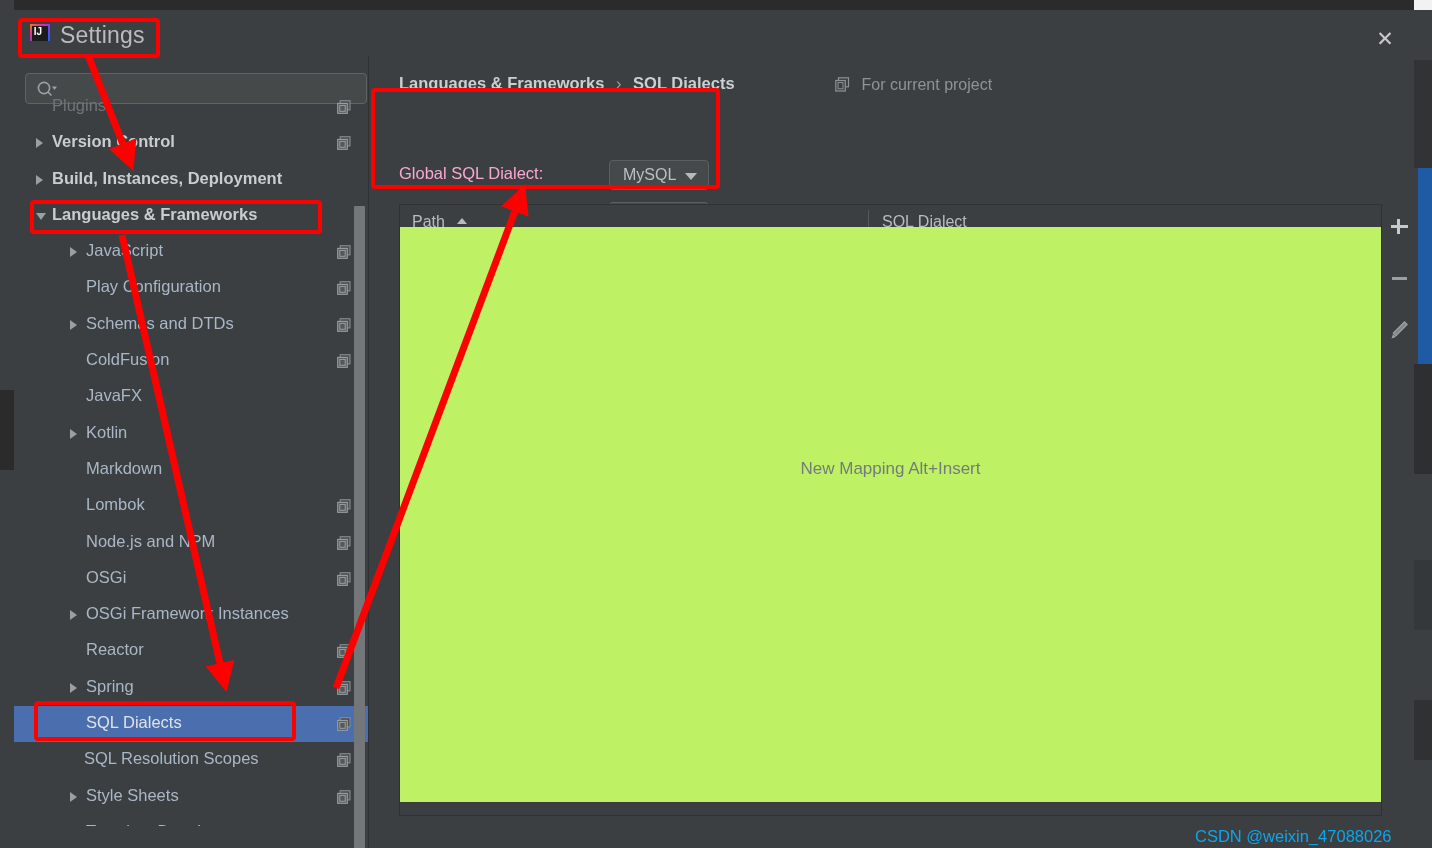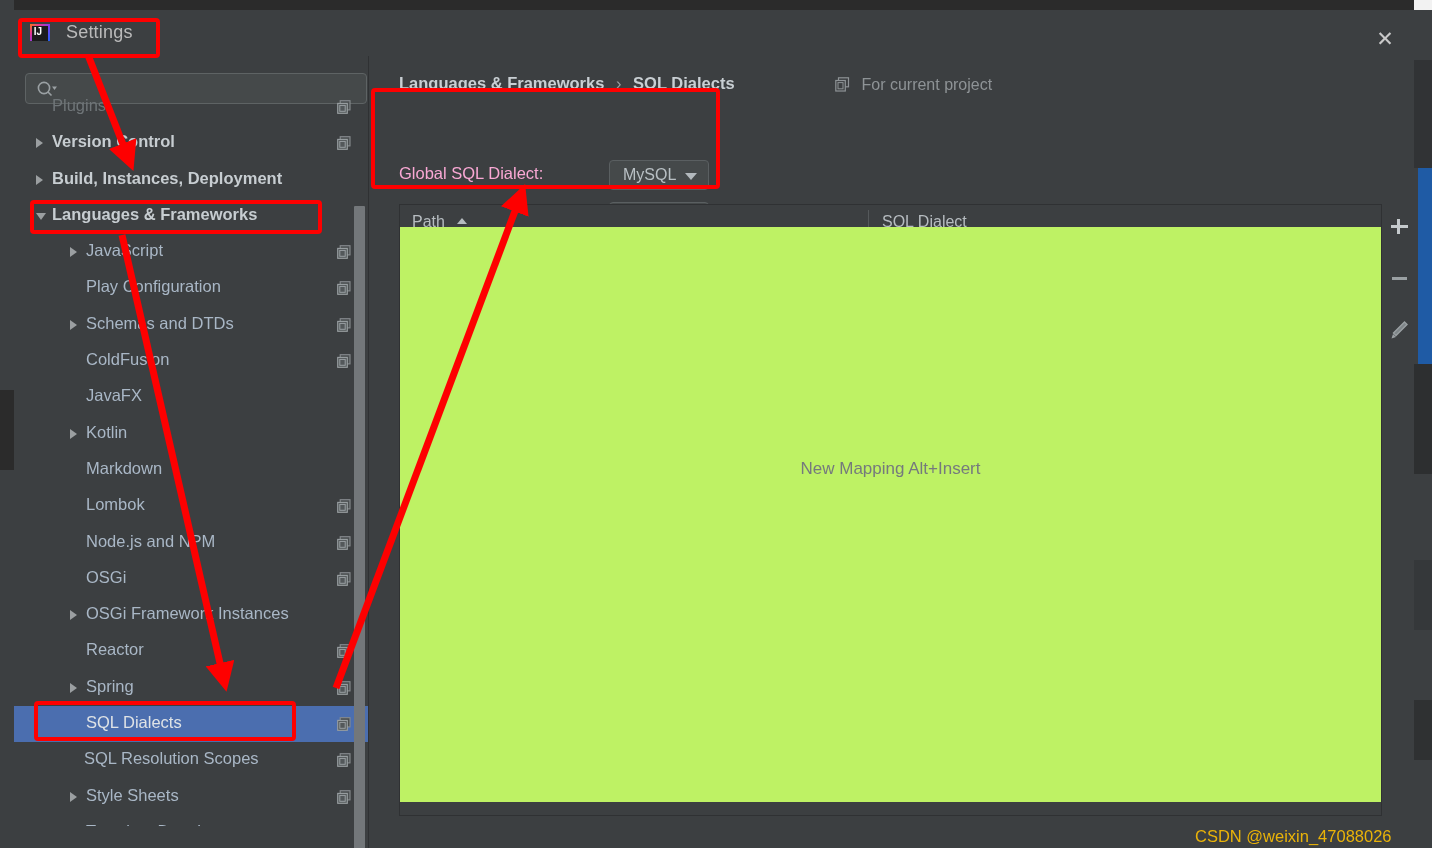--- a/index.html
+++ b/index.html
@@ -49,21 +49,21 @@
     position:absolute; left:2px; top:2px; width:16px; height:16px;
     background:#1b1b1b;
   }
   .ij-logo .ij {
     position:absolute; left:0; top:0; width:16px; height:16px;
     color:#fff; font-size:10px; font-weight:bold; line-height:16px; text-align:center;
     font-family:"Liberation Sans", sans-serif;
   }
   .title-text {
     position:absolute; left:46px; top:12px;
-    font-size:18px; color:#bbbbbb; letter-spacing:.2px;margin-left:6px;
+    font-size:23px; color:#bbbbbb; letter-spacing:.2px;
   }
   .close-btn {
     position:absolute; left:1358px; top:16px; width:26px; height:26px;
     color:#c9c9c9; font-size:21px; line-height:26px; text-align:center;
     cursor:pointer; font-family:"Liberation Sans", sans-serif;
   }
 
   
   .left-panel {
     position:absolute; left:0; top:46px; width:354px; height:792px;
@@ -206,21 +206,21 @@
   }
   .tb-plus::before { left:8px; top:15px; width:17px; height:2.5px; }
   .tb-plus::after  { left:14.2px; top:8.5px; width:2.5px; height:15px; }
   .tb-minus::before {
     content:""; position:absolute; left:9px; top:15px; width:15px; height:2.5px; background:#9aa0a3;
   }
 
   
   .watermark {
     position:absolute; left:1181px; top:817px;
-    font-size:16.5px; color:#eab308; white-space:nowrap;
+    font-size:16.5px; color:#0ea5e9; white-space:nowrap;
     font-family:"Liberation Sans", sans-serif;
   }
 
   
   .anno { position:absolute; box-sizing:border-box; border:4px solid #fe0000; border-radius:4px; }
   .anno-svg { position:absolute; left:0; top:0; width:1432px; height:848px; pointer-events:none; }
 </style>
 </head>
 <body>
 

